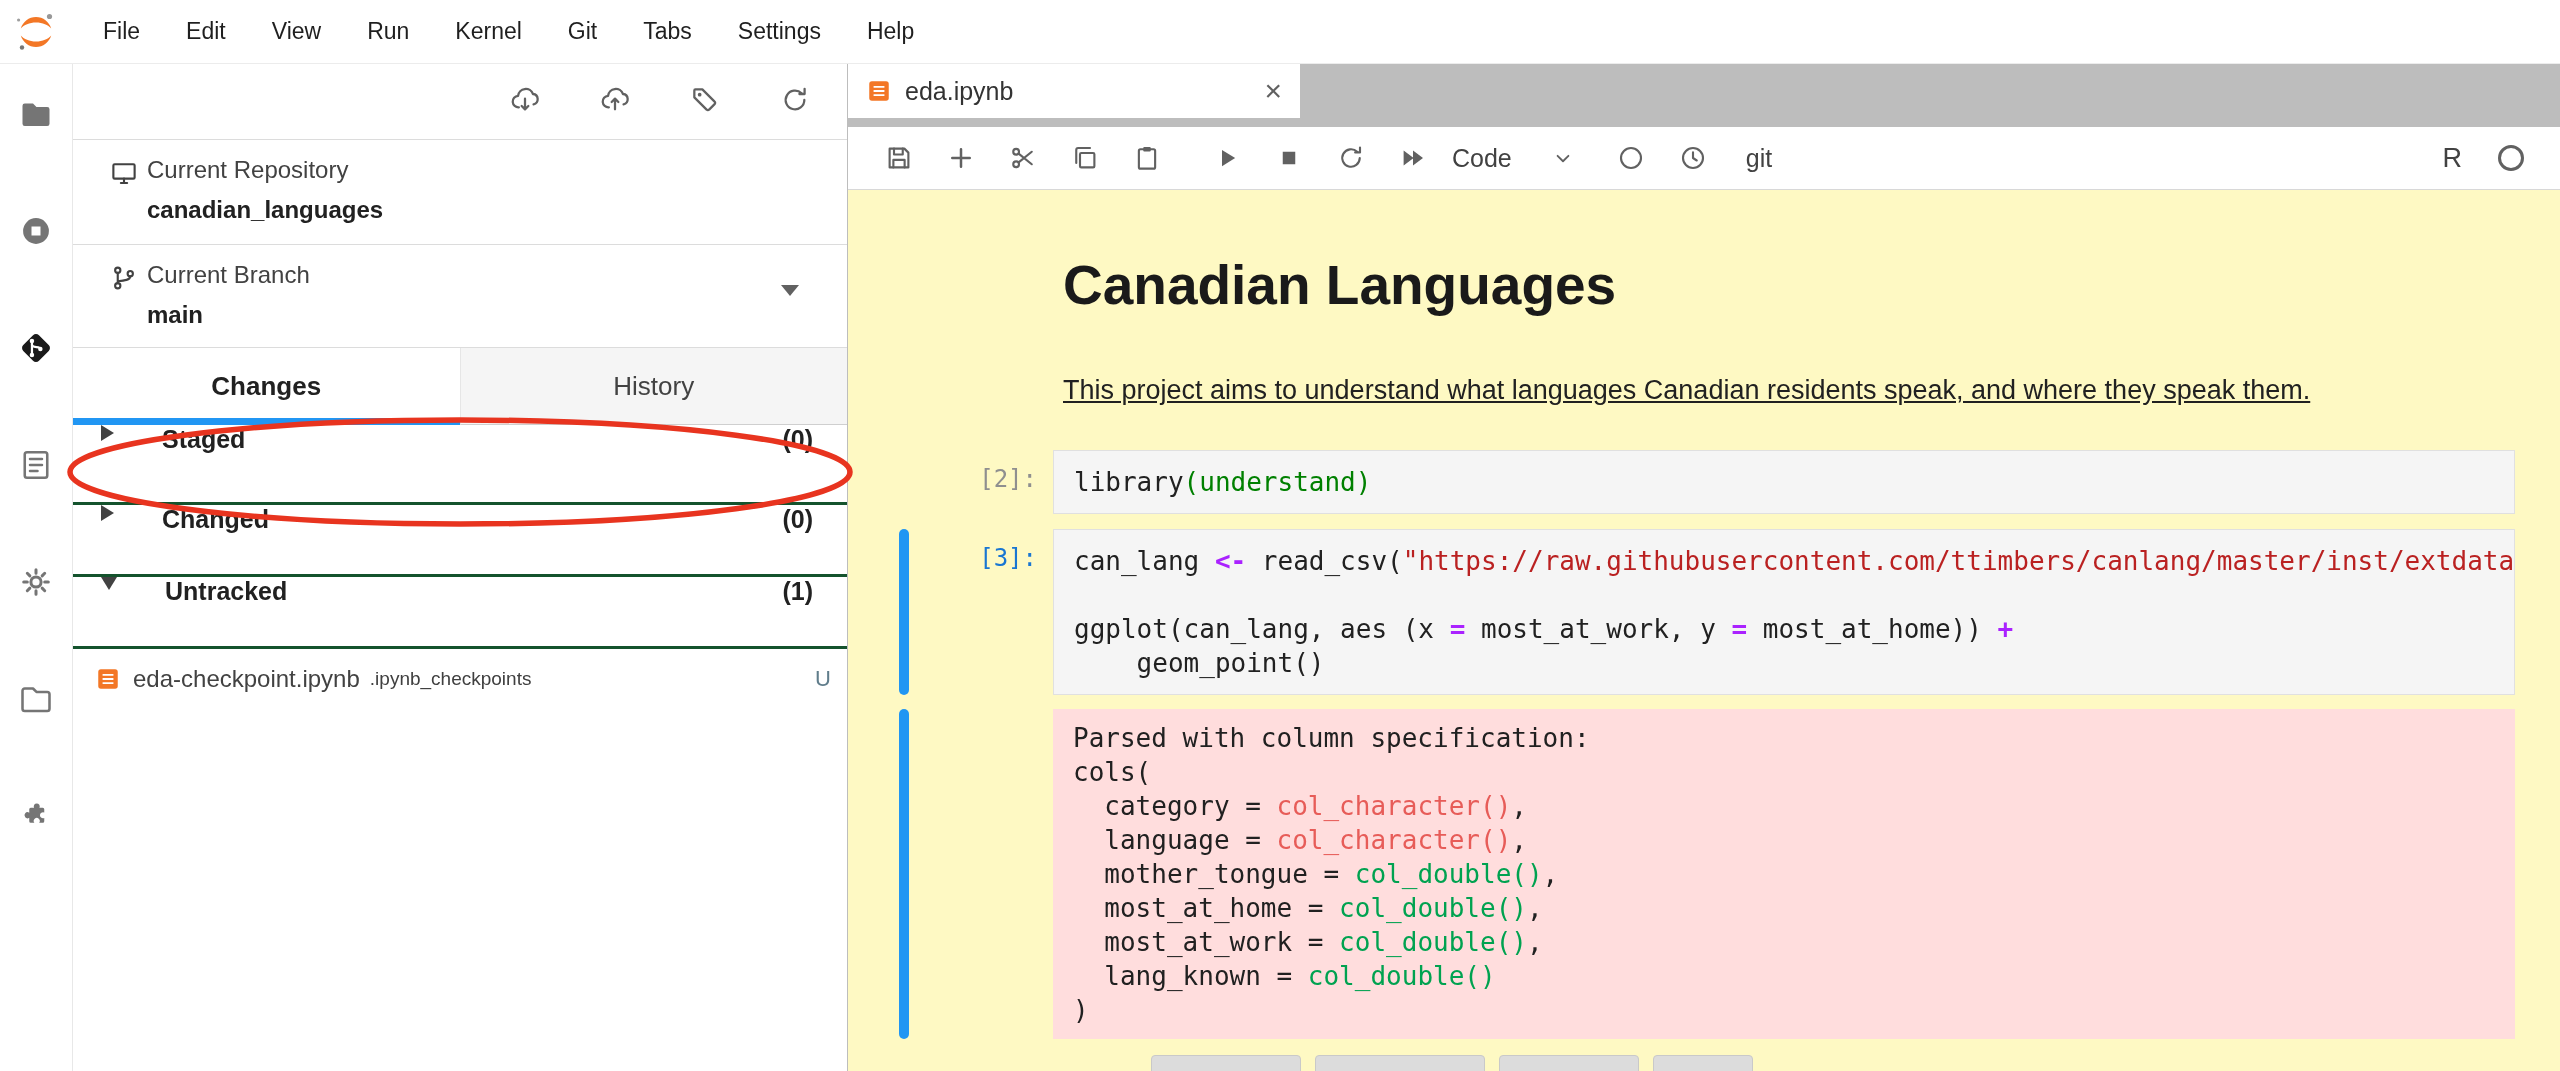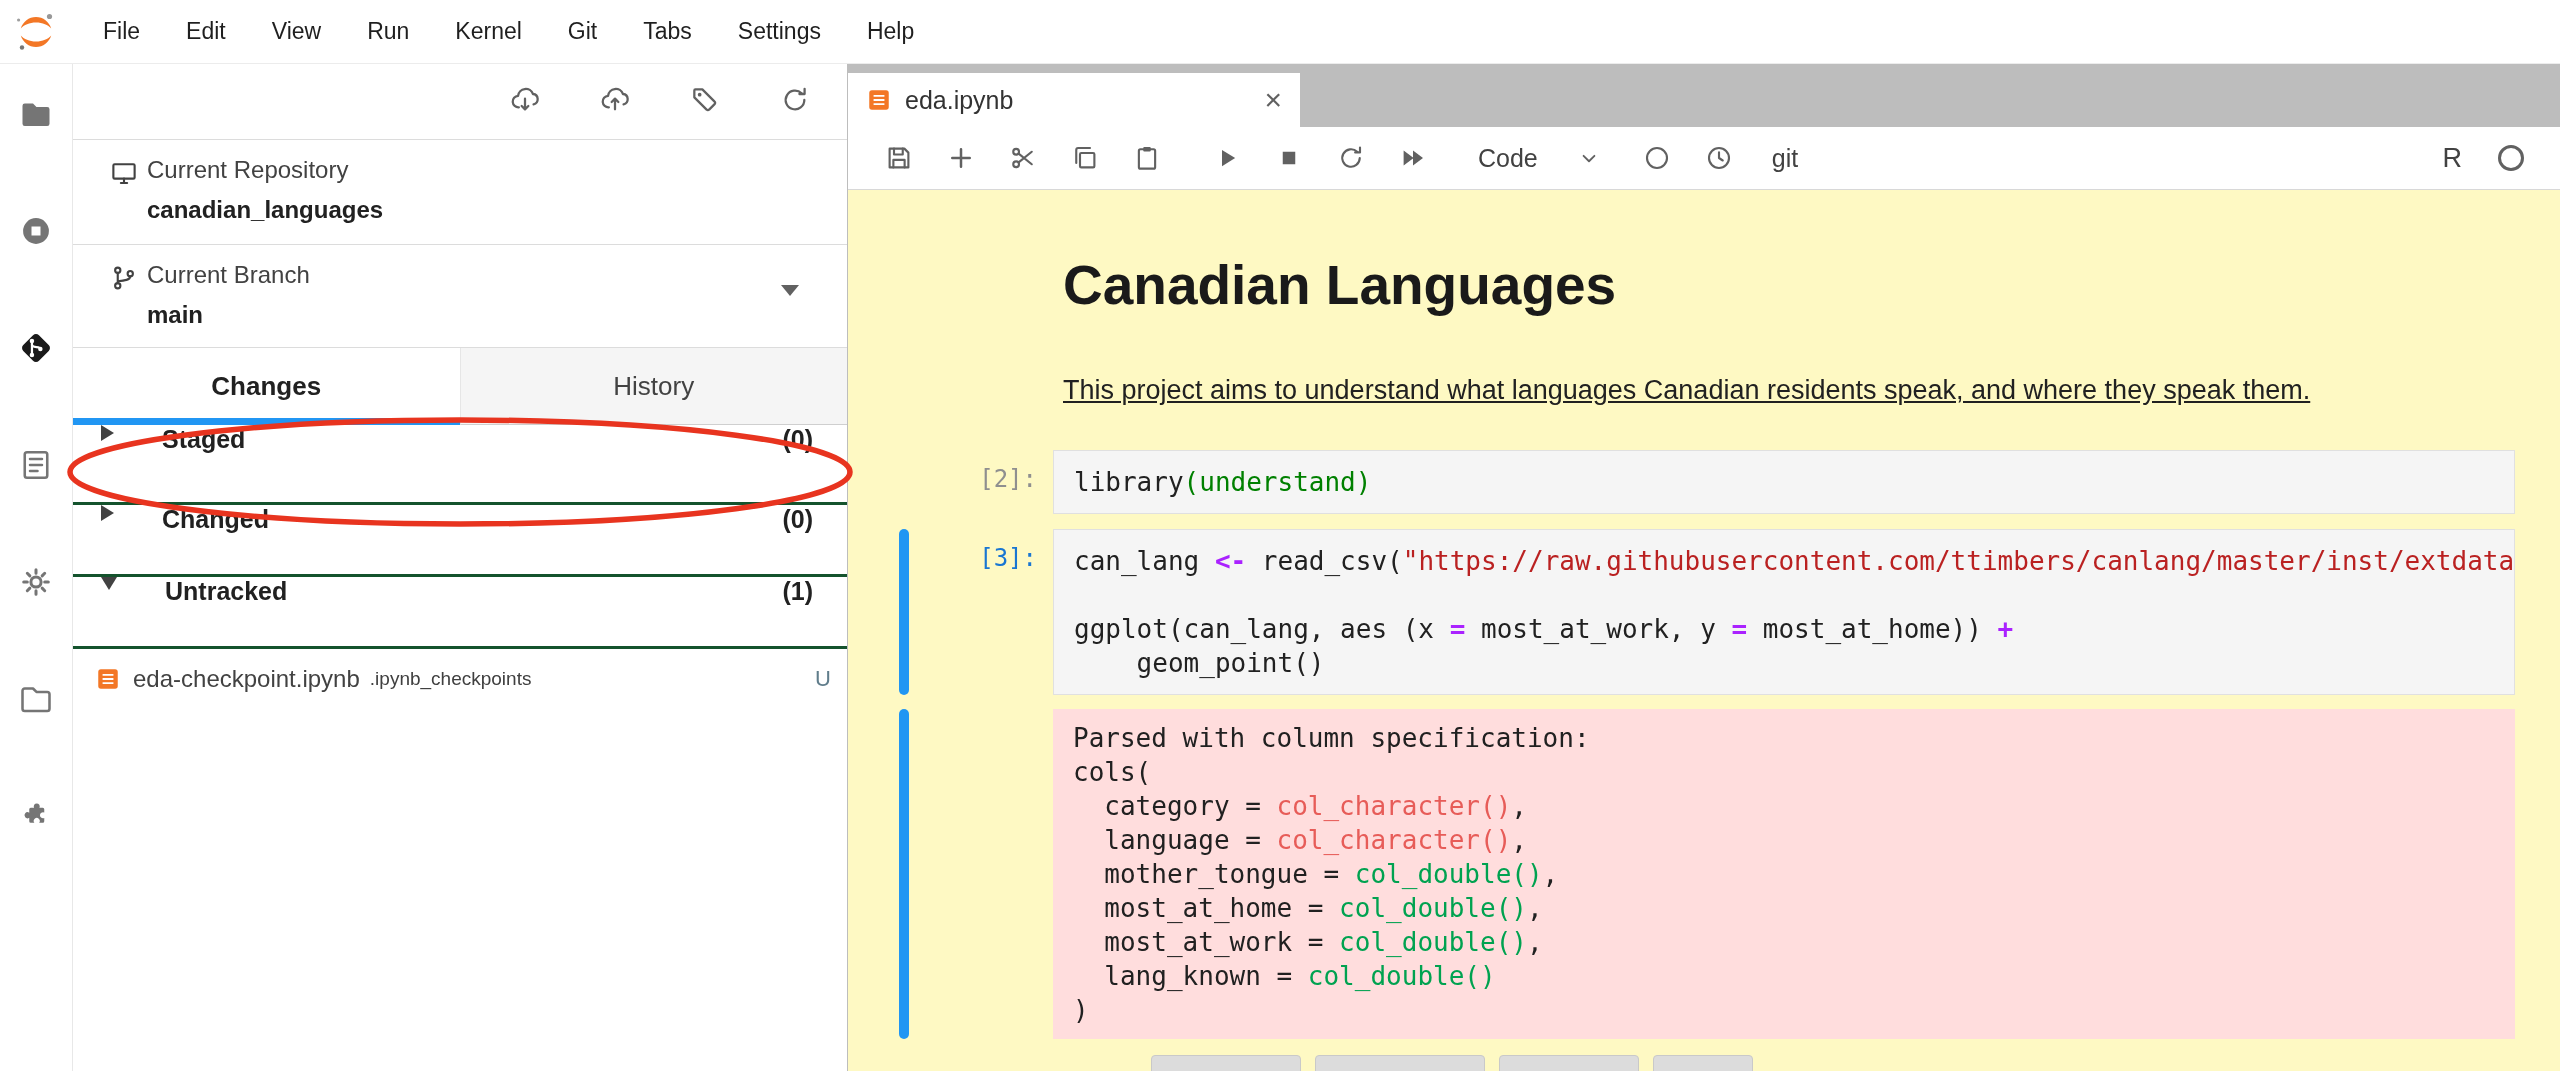--- a/index.html
+++ b/index.html
@@ -52,32 +52,32 @@
   .row-untracked{height:72px;}
   .gp-file{height:60px;display:flex;align-items:center;padding:0 16px 0 22px;}
   .gp-file svg{width:26px;height:26px;margin-right:12px;flex-shrink:0;}
   .file-name{font-size:24px;color:#424242;}
   .file-folder{font-size:19px;color:#404040;margin-left:10px;}
   .file-status{margin-left:auto;font-size:22px;color:#607d8b;}
   .annotation{position:absolute;left:-6px;top:350px;width:800px;height:118px;z-index:9;pointer-events:none;}
 
   
   .main{flex:1;background:#bdbdbd;display:flex;flex-direction:column;min-width:0;}
-  .tabbar{height:63px;display:flex;align-items:flex-end;flex-shrink:0;}
+  .tabbar{height:63px;display:flex;flex-shrink:0;}
   .doctab{width:452px;height:54px;background:#fff;display:flex;align-items:center;padding:0 18px;}
   .doctab svg{width:26px;height:26px;margin-right:13px;flex-shrink:0;}
   .doctab-title{font-size:25px;color:#333;}
   .doctab-close{margin-left:auto;font-size:30px;color:#616161;line-height:1;}
 
   .nbtoolbar{height:63px;background:#fff;border-bottom:1px solid #d8d8d8;display:flex;align-items:center;
              padding:0 28px;flex-shrink:0;}
   .tbtn{width:46px;height:46px;display:flex;align-items:center;justify-content:center;margin-right:16px;flex-shrink:0;}
   .tbtn svg{width:30px;height:30px;}
   .gap-l{margin-left:18px;}
-  .celltype{display:flex;align-items:center;margin-left:26px;margin-right:10px;}
+  .celltype{display:flex;align-items:center;margin-right:10px;}
   .celltype-label{font-size:25px;color:#424242;margin-right:38px;}
   .celltype svg{width:26px;height:26px;}
   .git-label{font-size:25px;color:#424242;margin-left:14px;font-weight:500;}
   .tb-right{margin-left:auto;display:flex;align-items:center;gap:36px;padding-right:8px;}
   .kernel-lang{font-size:27px;color:#424242;}
   .kernel-circle{width:26px;height:26px;border:3px solid #616161;border-radius:50%;}
 
   .nbcontent{flex:1;background:#fef9c3;position:relative;overflow:hidden;padding-top:62px;min-width:0;}
   .md-title{margin:0 45px 0 215px;font-size:55px;line-height:66px;font-weight:bold;color:#1a1a1a;}
   .md-para{margin:54px 45px 0 215px;font-size:27px;line-height:36px;color:#212121;text-decoration:underline;}

